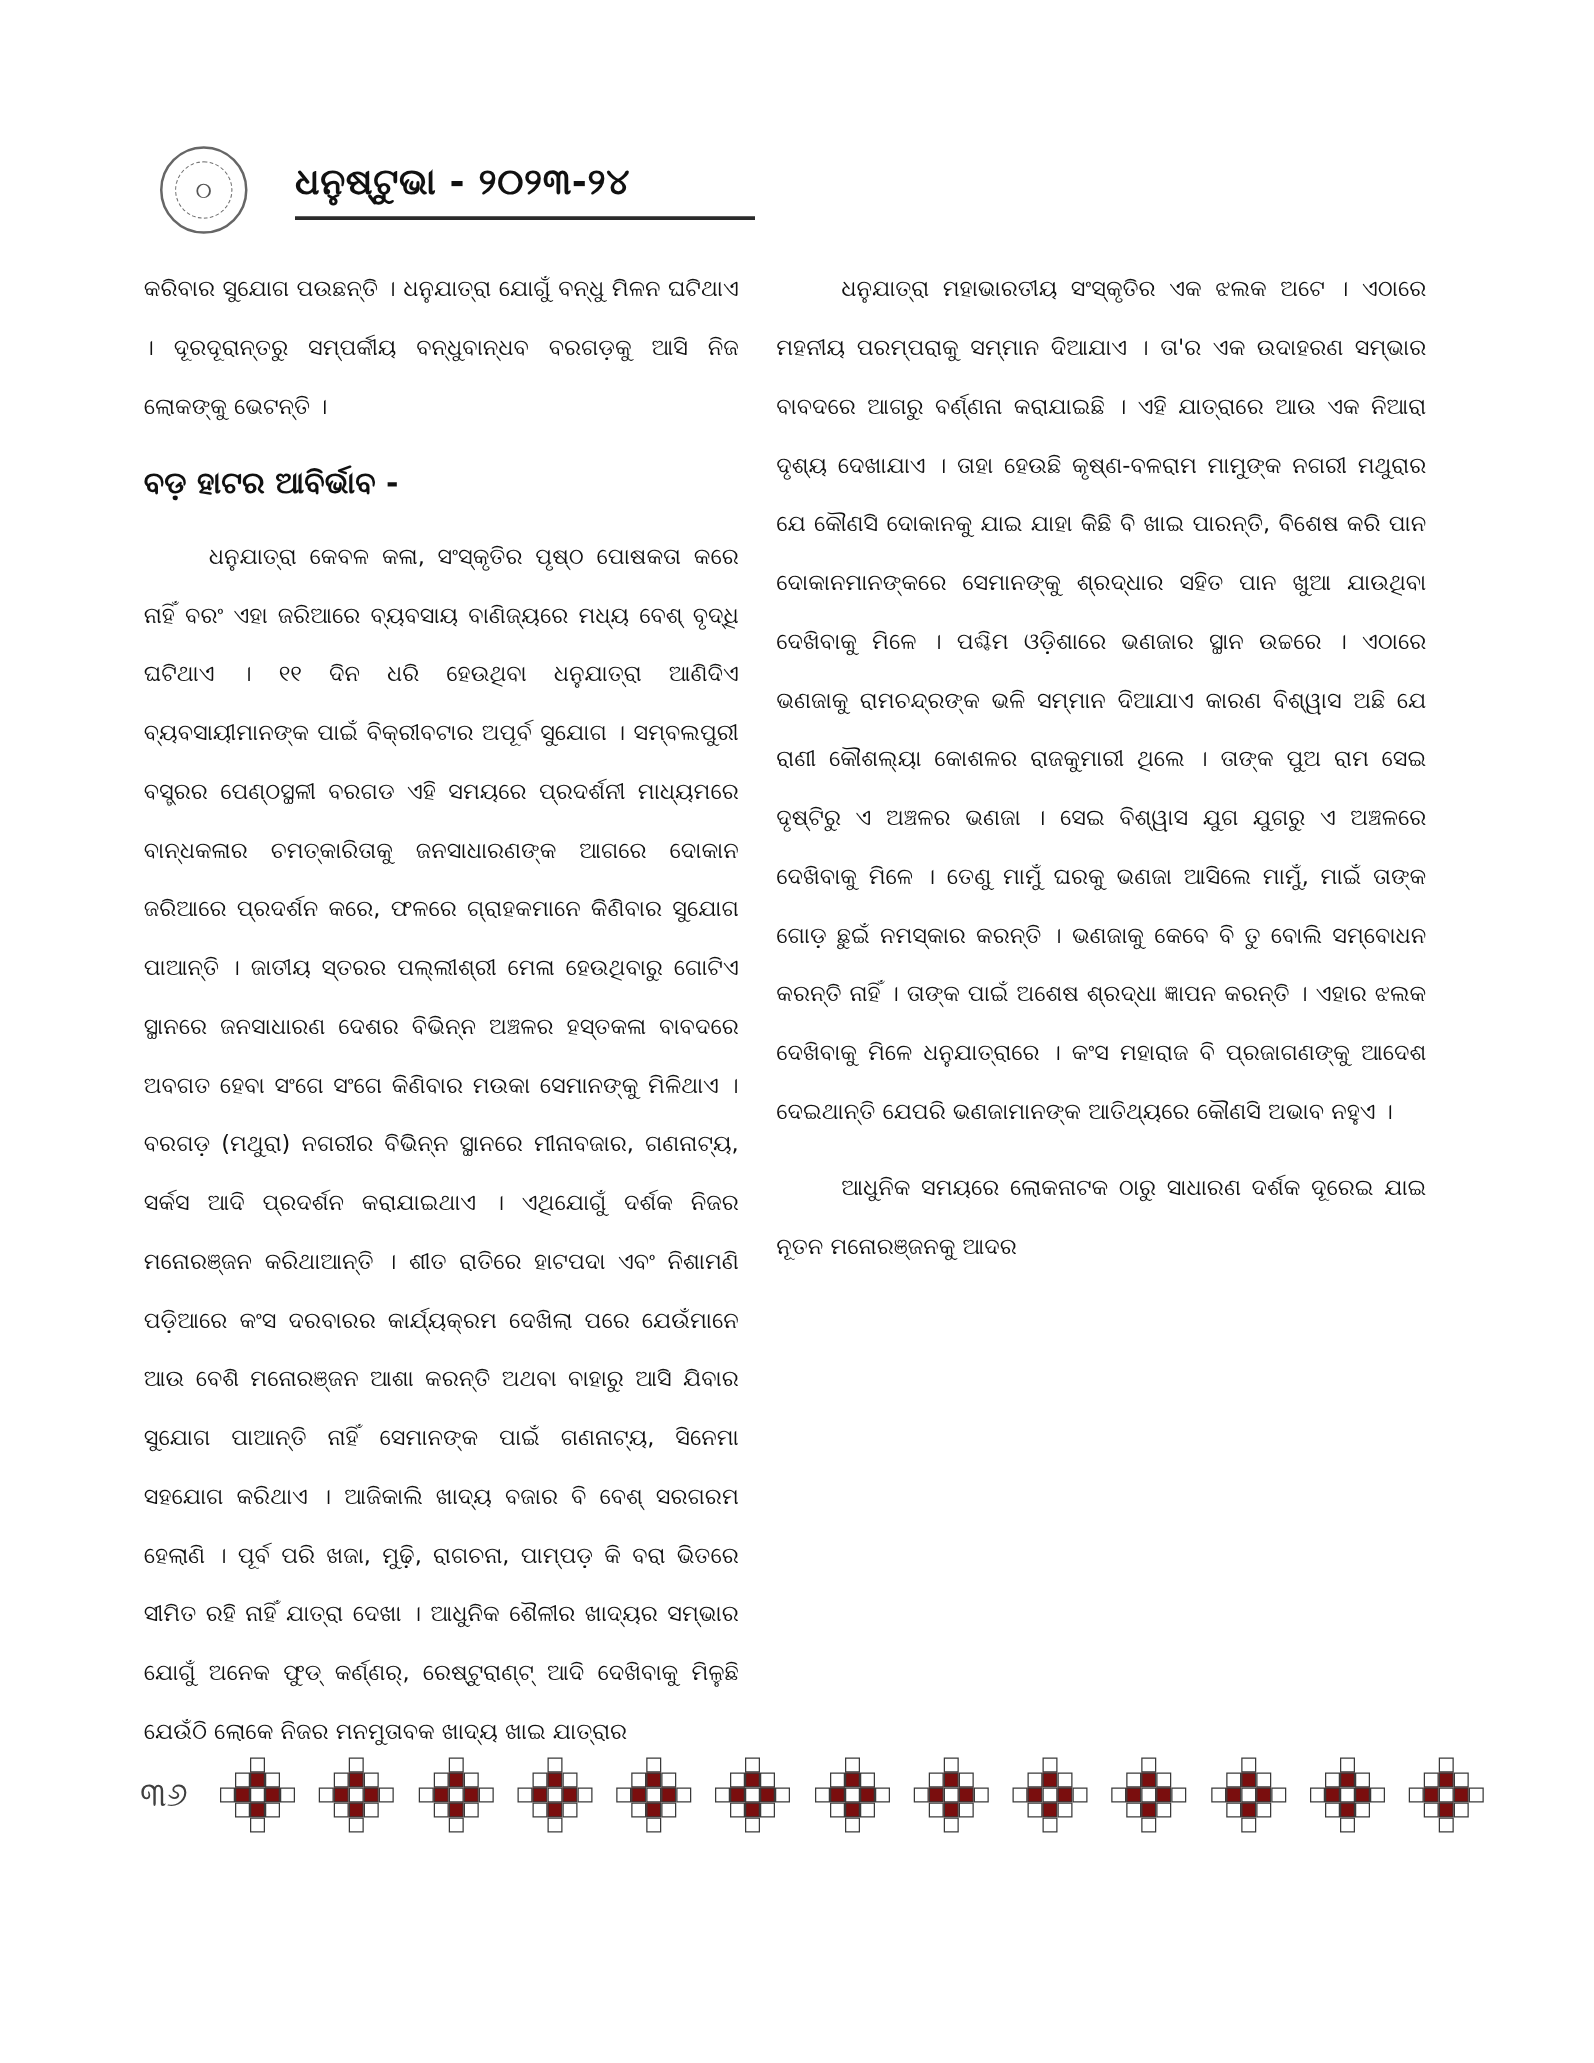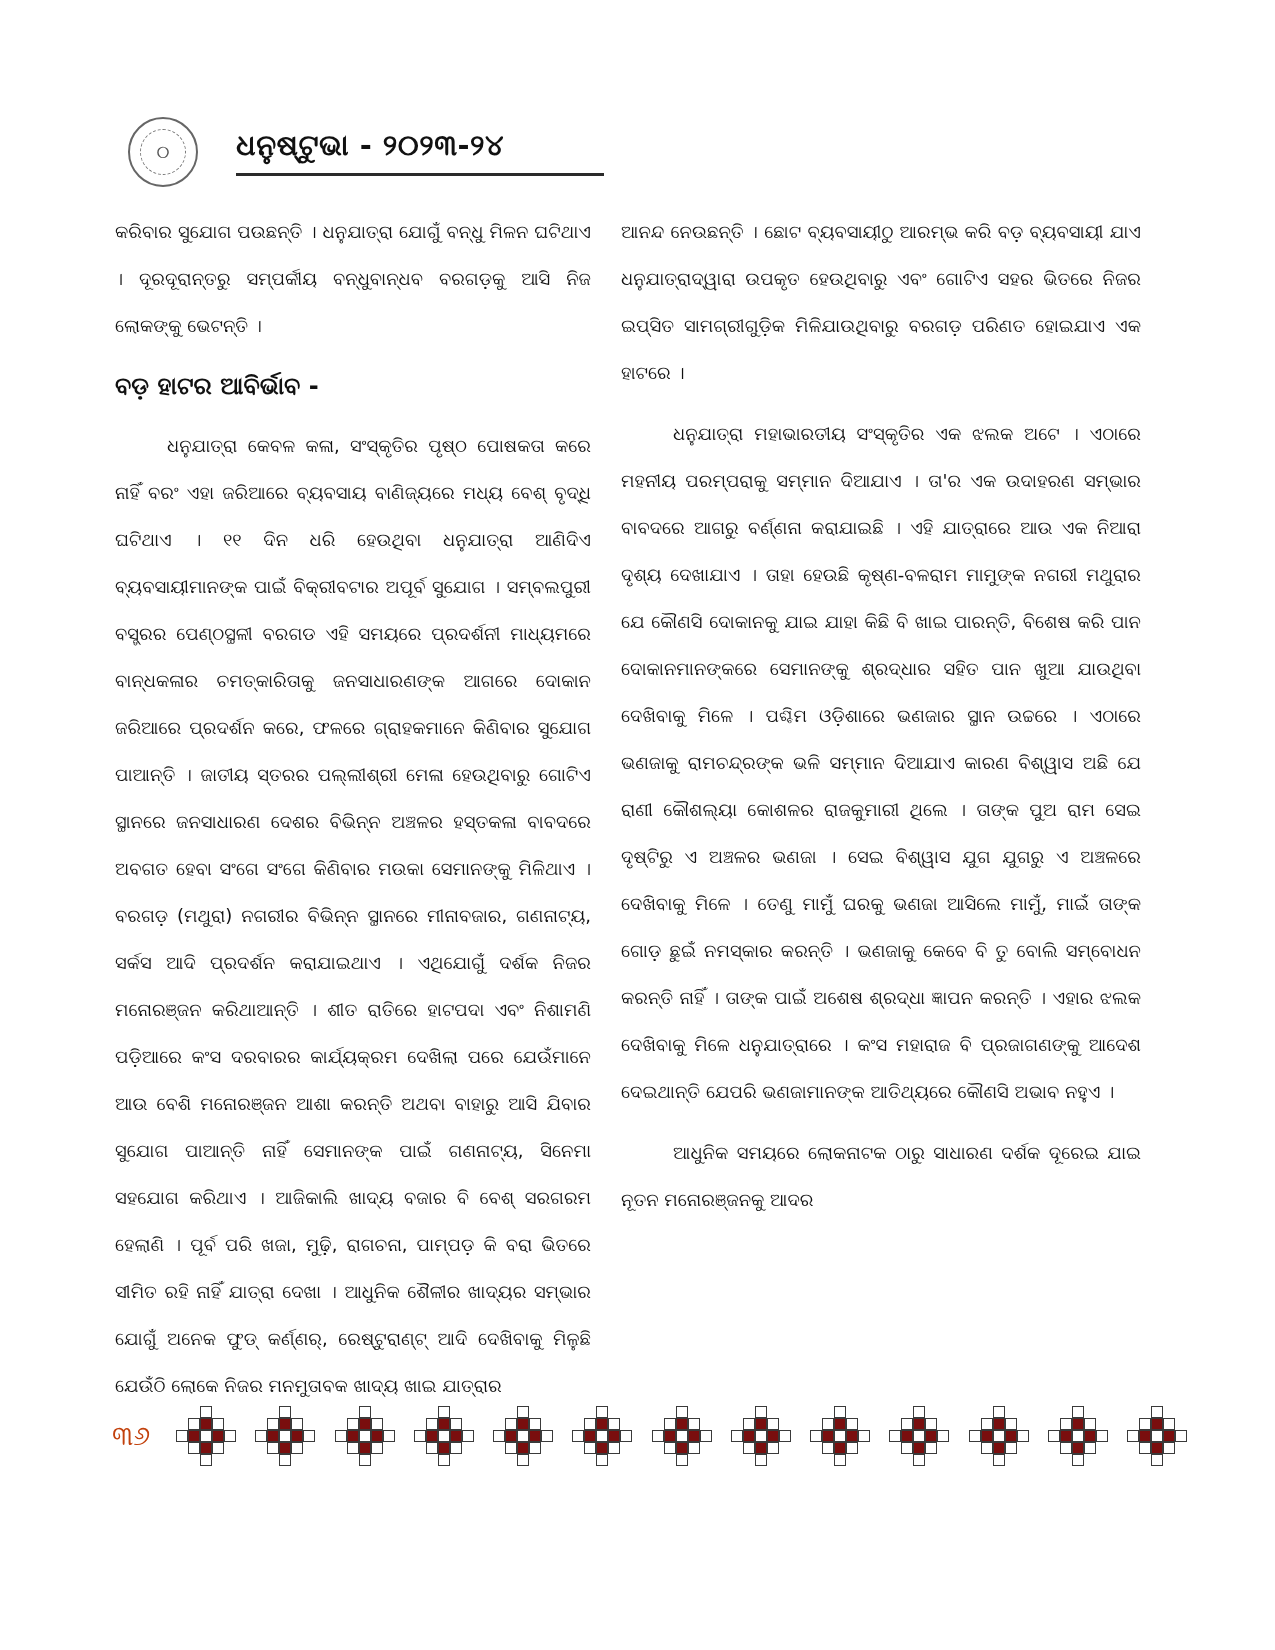--- a/index.html
+++ b/index.html
@@ -57,21 +57,21 @@
   .col h2{
     font-size:24px;font-weight:bold;
     margin:22px 0 20px 0;
     line-height:1.3;
   }
   
   .ftr{
     position:absolute;left:112px;right:88px;top:1406px;
     display:flex;align-items:center;gap:26px;
   }
-  .pageno{font-size:27px;color:#c2410c;flex:0 0 auto;}
+  .pageno{font-size:27px;color:#404040;flex:0 0 auto;}
   .motifs{
     flex:1;display:flex;justify-content:space-between;align-items:center;
   }
   .motif{
     display:grid;
     grid-template-columns:repeat(5,12px);
     grid-template-rows:repeat(5,12px);
   }
   .motif .c{box-sizing:border-box;}
   .motif .w{background:#fff;border:1.6px solid #3a3a3a;}
@@ -92,21 +92,20 @@
   </div>
 
   <div class="cols">
     <section class="col left">
       <p>କରିବାର ସୁଯୋଗ ପଉଛନ୍ତି । ଧନୁଯାତ୍ରା ଯୋଗୁଁ ବନ୍ଧୁ ମିଳନ ଘଟିଥାଏ । ଦୂରଦୂରାନ୍ତରୁ ସମ୍ପର୍କୀୟ ବନ୍ଧୁବାନ୍ଧବ ବରଗଡ଼କୁ ଆସି ନିଜ ଲୋକଙ୍କୁ ଭେଟନ୍ତି ।</p>
       <h2>ବଡ଼ ହାଟର ଆବିର୍ଭାବ -</h2>
       <p class="indent">ଧନୁଯାତ୍ରା କେବଳ କଳା, ସଂସ୍କୃତିର ପୃଷ୍ଠ ପୋଷକତା କରେ ନାହିଁ ବରଂ ଏହା ଜରିଆରେ ବ୍ୟବସାୟ ବାଣିଜ୍ୟରେ ମଧ୍ୟ ବେଶ୍ ବୃଦ୍ଧି ଘଟିଥାଏ । ୧୧ ଦିନ ଧରି ହେଉଥିବା ଧନୁଯାତ୍ରା ଆଣିଦିଏ ବ୍ୟବସାୟୀମାନଙ୍କ ପାଇଁ ବିକ୍ରୀବଟାର ଅପୂର୍ବ ସୁଯୋଗ । ସମ୍ବଲପୁରୀ ବସ୍ତ୍ରର ପେଣ୍ଠସ୍ଥଳୀ ବରଗଡ ଏହି ସମୟରେ ପ୍ରଦର୍ଶନୀ ମାଧ୍ୟମରେ ବାନ୍ଧକଳାର ଚମତ୍କାରିତାକୁ ଜନସାଧାରଣଙ୍କ ଆଗରେ ଦୋକାନ ଜରିଆରେ ପ୍ରଦର୍ଶନ କରେ, ଫଳରେ ଗ୍ରାହକମାନେ କିଣିବାର ସୁଯୋଗ ପାଆନ୍ତି । ଜାତୀୟ ସ୍ତରର ପଲ୍ଲୀଶ୍ରୀ ମେଳା ହେଉଥିବାରୁ ଗୋଟିଏ ସ୍ଥାନରେ ଜନସାଧାରଣ ଦେଶର ବିଭିନ୍ନ ଅଞ୍ଚଳର ହସ୍ତକଳା ବାବଦରେ ଅବଗତ ହେବା ସଂଗେ ସଂଗେ କିଣିବାର ମଉକା ସେମାନଙ୍କୁ ମିଳିଥାଏ । ବରଗଡ଼ (ମଥୁରା) ନଗରୀର ବିଭିନ୍ନ ସ୍ଥାନରେ ମୀନାବଜାର, ଗଣନାଟ୍ୟ, ସର୍କସ ଆଦି ପ୍ରଦର୍ଶନ କରାଯାଇଥାଏ । ଏଥିଯୋଗୁଁ ଦର୍ଶକ ନିଜର ମନୋରଞ୍ଜନ କରିଥାଆନ୍ତି । ଶୀତ ରାତିରେ ହାଟପଦା ଏବଂ ନିଶାମଣି ପଡ଼ିଆରେ କଂସ ଦରବାରର କାର୍ଯ୍ୟକ୍ରମ ଦେଖିଲା ପରେ ଯେଉଁମାନେ ଆଉ ବେଶି ମନୋରଞ୍ଜନ ଆଶା କରନ୍ତି ଅଥବା ବାହାରୁ ଆସି ଯିବାର ସୁଯୋଗ ପାଆନ୍ତି ନାହିଁ ସେମାନଙ୍କ ପାଇଁ ଗଣନାଟ୍ୟ, ସିନେମା ସହଯୋଗ କରିଥାଏ । ଆଜିକାଲି ଖାଦ୍ୟ ବଜାର ବି ବେଶ୍ ସରଗରମ ହେଲାଣି । ପୂର୍ବ ପରି ଖଜା, ମୁଢ଼ି, ରାଗଚନା, ପାମ୍ପଡ଼ କି ବରା ଭିତରେ ସୀମିତ ରହି ନାହିଁ ଯାତ୍ରା ଦେଖା । ଆଧୁନିକ ଶୈଳୀର ଖାଦ୍ୟର ସମ୍ଭାର ଯୋଗୁଁ ଅନେକ ଫୁଡ୍ କର୍ଣ୍ଣର୍, ରେଷ୍ଟୁରାଣ୍ଟ୍ ଆଦି ଦେଖିବାକୁ ମିଳୁଛି ଯେଉଁଠି ଲୋକେ ନିଜର ମନମୁତାବକ ଖାଦ୍ୟ ଖାଇ ଯାତ୍ରାର</p>
     </section>
 
     <section class="col right">
-      <p>ଆନନ୍ଦ ନେଉଛନ୍ତି । ଛୋଟ ବ୍ୟବସାୟୀଠୁ ଆରମ୍ଭ କରି ବଡ଼ ବ୍ୟବସାୟୀ ଯାଏ ଧନୁଯାତ୍ରାଦ୍ୱାରା ଉପକୃତ ହେଉଥିବାରୁ ଏବଂ ଗୋଟିଏ ସହର ଭିତରେ ନିଜର ଇପ୍ସିତ ସାମଗ୍ରୀଗୁଡ଼ିକ ମିଳିଯାଉଥିବାରୁ ବରଗଡ଼ ପରିଣତ ହୋଇଯାଏ ଏକ ହାଟରେ ।</p>
       <p class="indent">ଧନୁଯାତ୍ରା ମହାଭାରତୀୟ ସଂସ୍କୃତିର ଏକ ଝଲକ ଅଟେ । ଏଠାରେ ମହନୀୟ ପରମ୍ପରାକୁ ସମ୍ମାନ ଦିଆଯାଏ । ତା'ର ଏକ ଉଦାହରଣ ସମ୍ଭାର ବାବଦରେ ଆଗରୁ ବର୍ଣ୍ଣନା କରାଯାଇଛି । ଏହି ଯାତ୍ରାରେ ଆଉ ଏକ ନିଆରା ଦୃଶ୍ୟ ଦେଖାଯାଏ । ତାହା ହେଉଛି କୃଷ୍ଣ-ବଳରାମ ମାମୁଙ୍କ ନଗରୀ ମଥୁରାର ଯେ କୌଣସି ଦୋକାନକୁ ଯାଇ ଯାହା କିଛି ବି ଖାଇ ପାରନ୍ତି, ବିଶେଷ କରି ପାନ ଦୋକାନମାନଙ୍କରେ ସେମାନଙ୍କୁ ଶ୍ରଦ୍ଧାର ସହିତ ପାନ ଖୁଆ ଯାଉଥିବା ଦେଖିବାକୁ ମିଳେ । ପଶ୍ଚିମ ଓଡ଼ିଶାରେ ଭଣଜାର ସ୍ଥାନ ଉଚ୍ଚରେ । ଏଠାରେ ଭଣଜାକୁ ରାମଚନ୍ଦ୍ରଙ୍କ ଭଳି ସମ୍ମାନ ଦିଆଯାଏ କାରଣ ବିଶ୍ୱାସ ଅଛି ଯେ ରାଣୀ କୌଶଲ୍ୟା କୋଶଳର ରାଜକୁମାରୀ ଥିଲେ । ତାଙ୍କ ପୁଅ ରାମ ସେଇ ଦୃଷ୍ଟିରୁ ଏ ଅଞ୍ଚଳର ଭଣଜା । ସେଇ ବିଶ୍ୱାସ ଯୁଗ ଯୁଗରୁ ଏ ଅଞ୍ଚଳରେ ଦେଖିବାକୁ ମିଳେ । ତେଣୁ ମାମୁଁ ଘରକୁ ଭଣଜା ଆସିଲେ ମାମୁଁ, ମାଇଁ ତାଙ୍କ ଗୋଡ଼ ଛୁଇଁ ନମସ୍କାର କରନ୍ତି । ଭଣଜାକୁ କେବେ ବି ତୁ ବୋଲି ସମ୍ବୋଧନ କରନ୍ତି ନାହିଁ । ତାଙ୍କ ପାଇଁ ଅଶେଷ ଶ୍ରଦ୍ଧା ଜ୍ଞାପନ କରନ୍ତି । ଏହାର ଝଲକ ଦେଖିବାକୁ ମିଳେ ଧନୁଯାତ୍ରାରେ । କଂସ ମହାରାଜ ବି ପ୍ରଜାଗଣଙ୍କୁ ଆଦେଶ ଦେଇଥାନ୍ତି ଯେପରି ଭଣଜାମାନଙ୍କ ଆତିଥ୍ୟରେ କୌଣସି ଅଭାବ ନହୁଏ ।</p>
       <p class="indent">ଆଧୁନିକ ସମୟରେ ଲୋକନାଟକ ଠାରୁ ସାଧାରଣ ଦର୍ଶକ ଦୂରେଇ ଯାଇ ନୂତନ ମନୋରଞ୍ଜନକୁ ଆଦର</p>
     </section>
   </div>
 
   <div class="ftr">
     <span class="pageno">୩୬</span>
     <div class="motifs" id="motifs">
         <div class="motif">
           <span class="c"></span>

